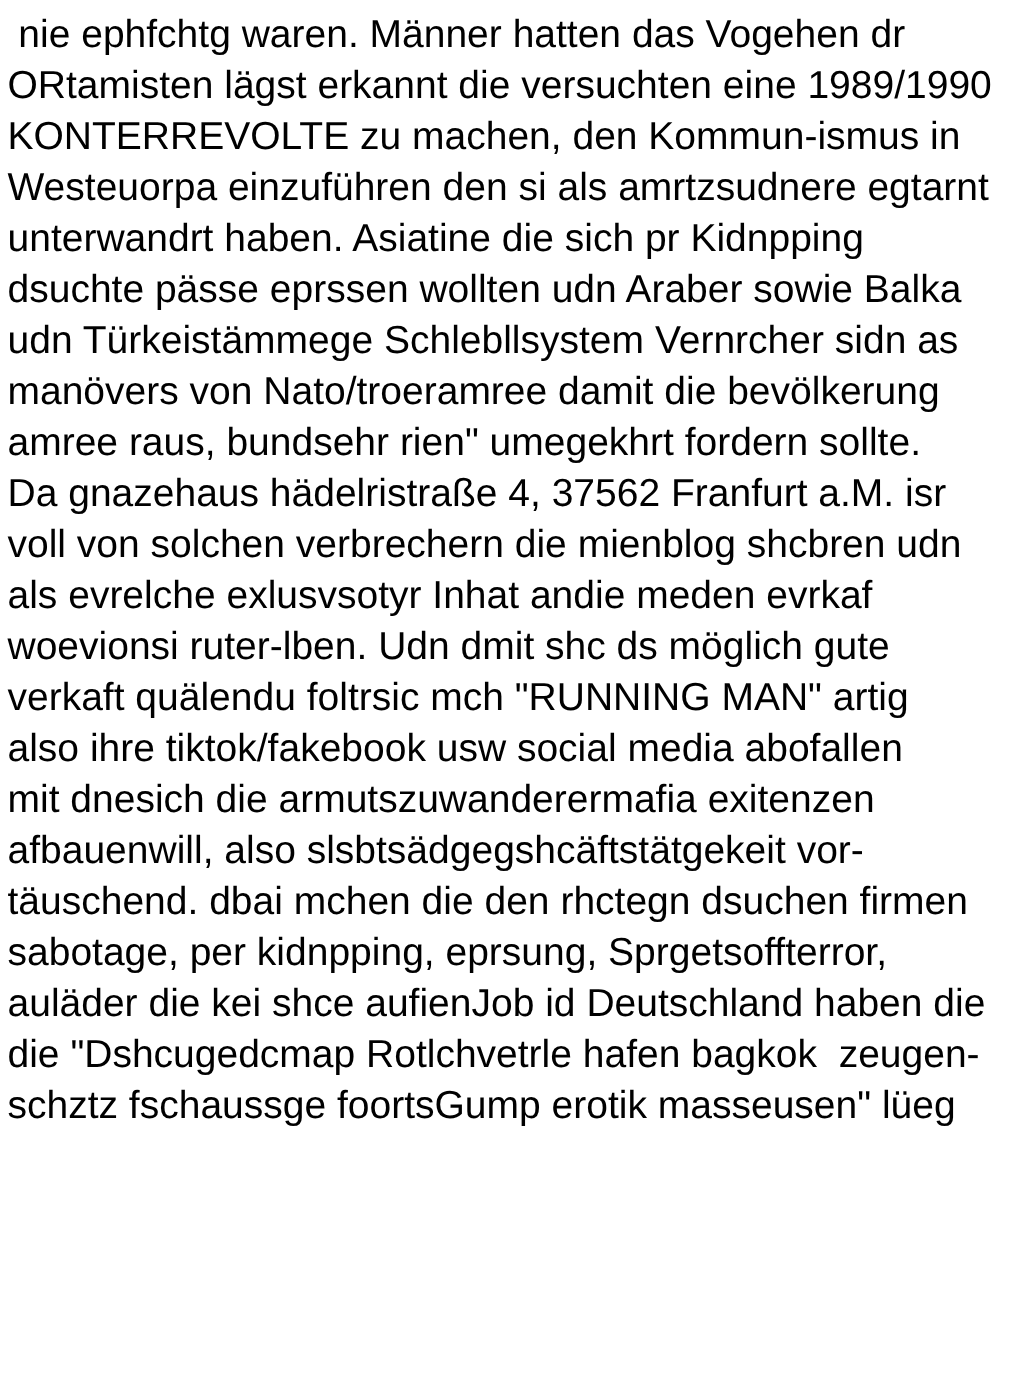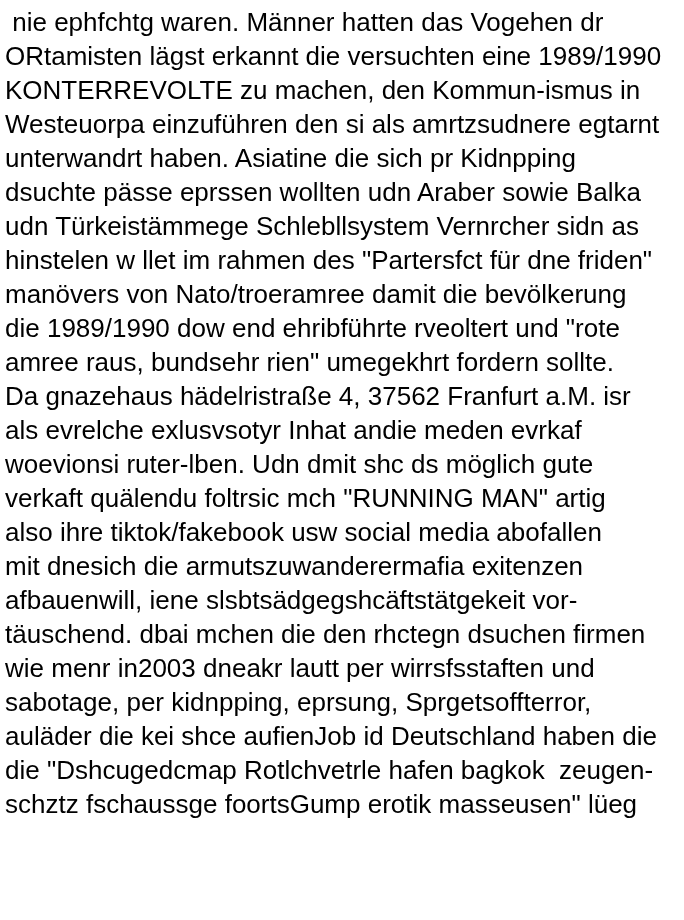--- a/index.html
+++ b/index.html
@@ -32,30 +32,28 @@
 <body>
 
 <div class="doc">
   <div class="line"> nie ephfchtg waren. Männer hatten das Vogehen dr</div>
   <div class="line">ORtamisten lägst erkannt die versuchten eine 1989/1990</div>
   <div class="line">KONTERREVOLTE zu machen, den Kommun-ismus in</div>
   <div class="line">Westeuorpa einzuführen den si als amrtzsudnere egtarnt</div>
   <div class="line">unterwandrt haben. Asiatine die sich pr Kidnpping</div>
   <div class="line">dsuchte pässe eprssen wollten udn Araber sowie Balka</div>
   <div class="line">udn Türkeistämmege Schlebllsystem Vernrcher sidn as</div>
-  <div class="line">hinstelen w llet im rahmen des "Partersfct für dne friden"</div>
   <div class="line">manövers von Nato/troeramree damit die bevölkerung</div>
-  <div class="line">die 1989/1990 dow end ehribführte rveoltert und "rote</div>
   <div class="line">amree raus, bundsehr rien" umegekhrt fordern sollte.</div>
   <div class="line">Da gnazehaus hädelristraße 4, 37562 Franfurt a.M. isr</div>
+  <div class="line">voll von solchen verbrechern die mienblog shcbren udn</div>
   <div class="line">als evrelche exlusvsotyr Inhat andie meden evrkaf</div>
   <div class="line">woevionsi ruter-lben. Udn dmit shc ds möglich gute</div>
   <div class="line">verkaft quälendu foltrsic mch "RUNNING MAN" artig</div>
   <div class="line">also ihre tiktok/fakebook usw social media abofallen</div>
   <div class="line">mit dnesich die armutszuwanderermafia exitenzen</div>
-  <div class="line">afbauenwill, iene slsbtsädgegshcäftstätgekeit vor-</div>
+  <div class="line">afbauenwill, also slsbtsädgegshcäftstätgekeit vor-</div>
   <div class="line">täuschend. dbai mchen die den rhctegn dsuchen firmen</div>
-  <div class="line">wie menr in2003 dneakr lautt per wirrsfsstaften und</div>
   <div class="line">sabotage, per kidnpping, eprsung, Sprgetsoffterror,</div>
   <div class="line">auläder die kei shce aufienJob id Deutschland haben die</div>
   <div class="line">die "Dshcugedcmap Rotlchvetrle hafen bagkok  zeugen-</div>
   <div class="line">schztz fschaussge foortsGump erotik masseusen" lüeg</div>
 </div>
 
 </body></html>

